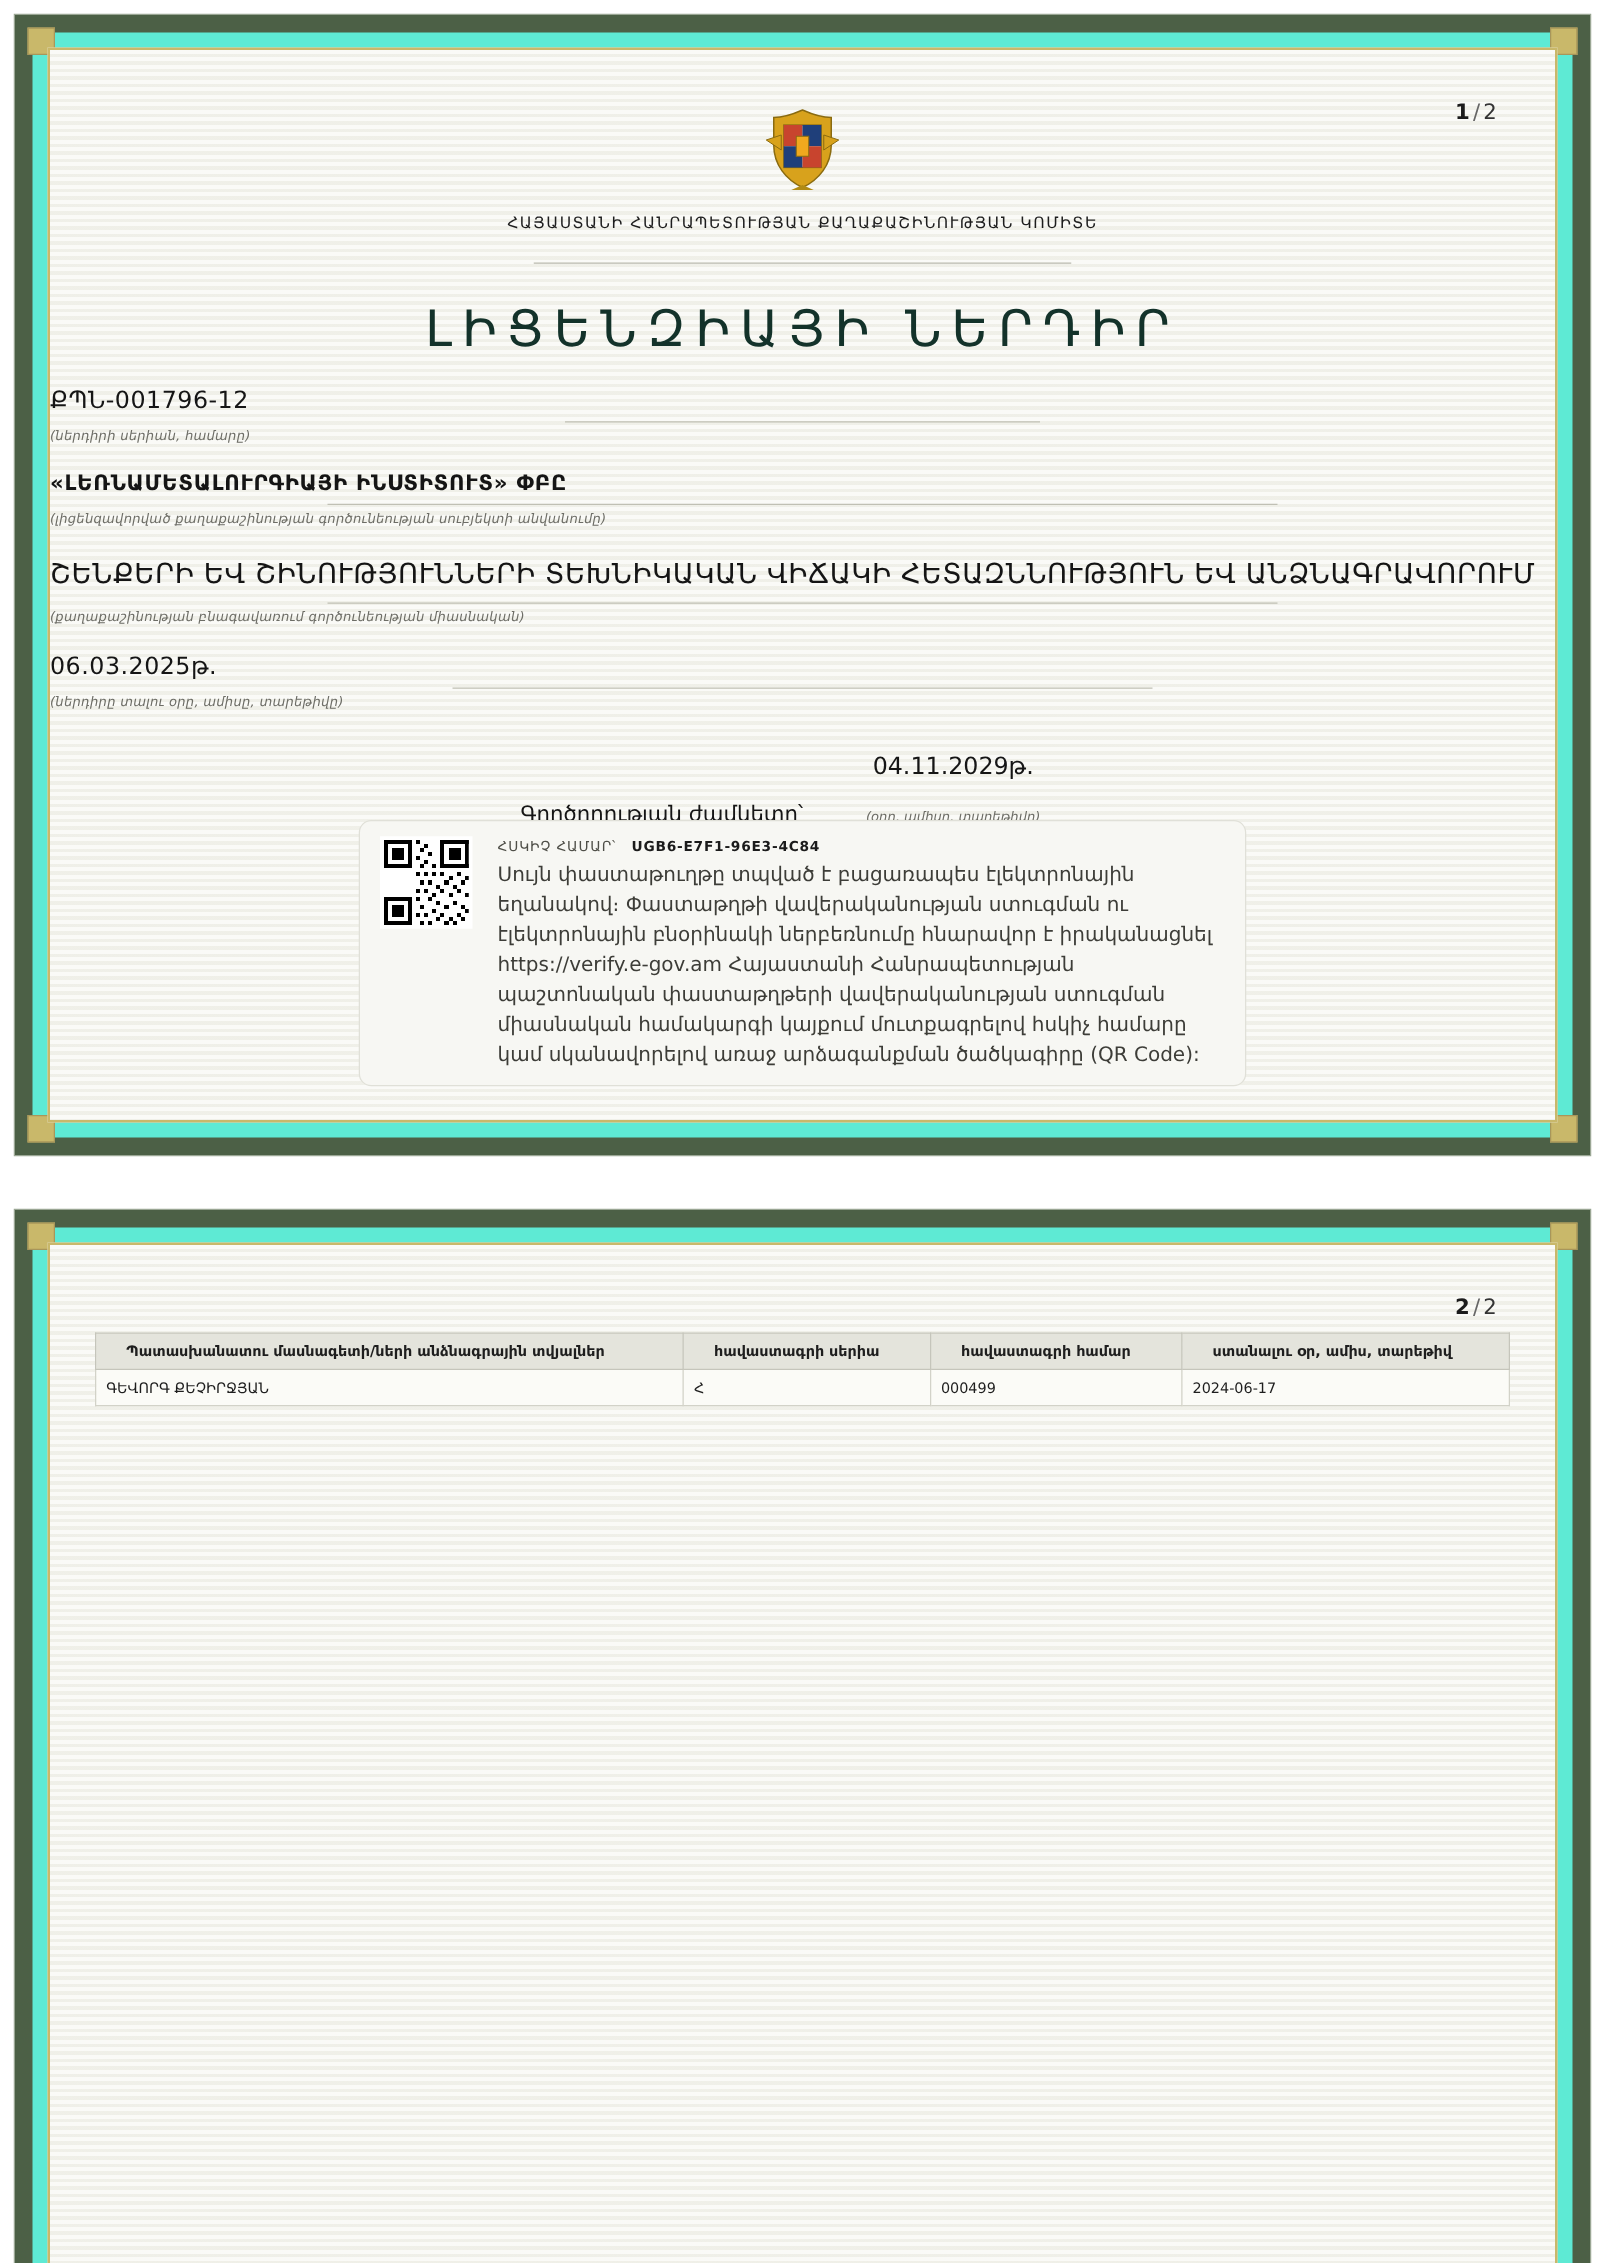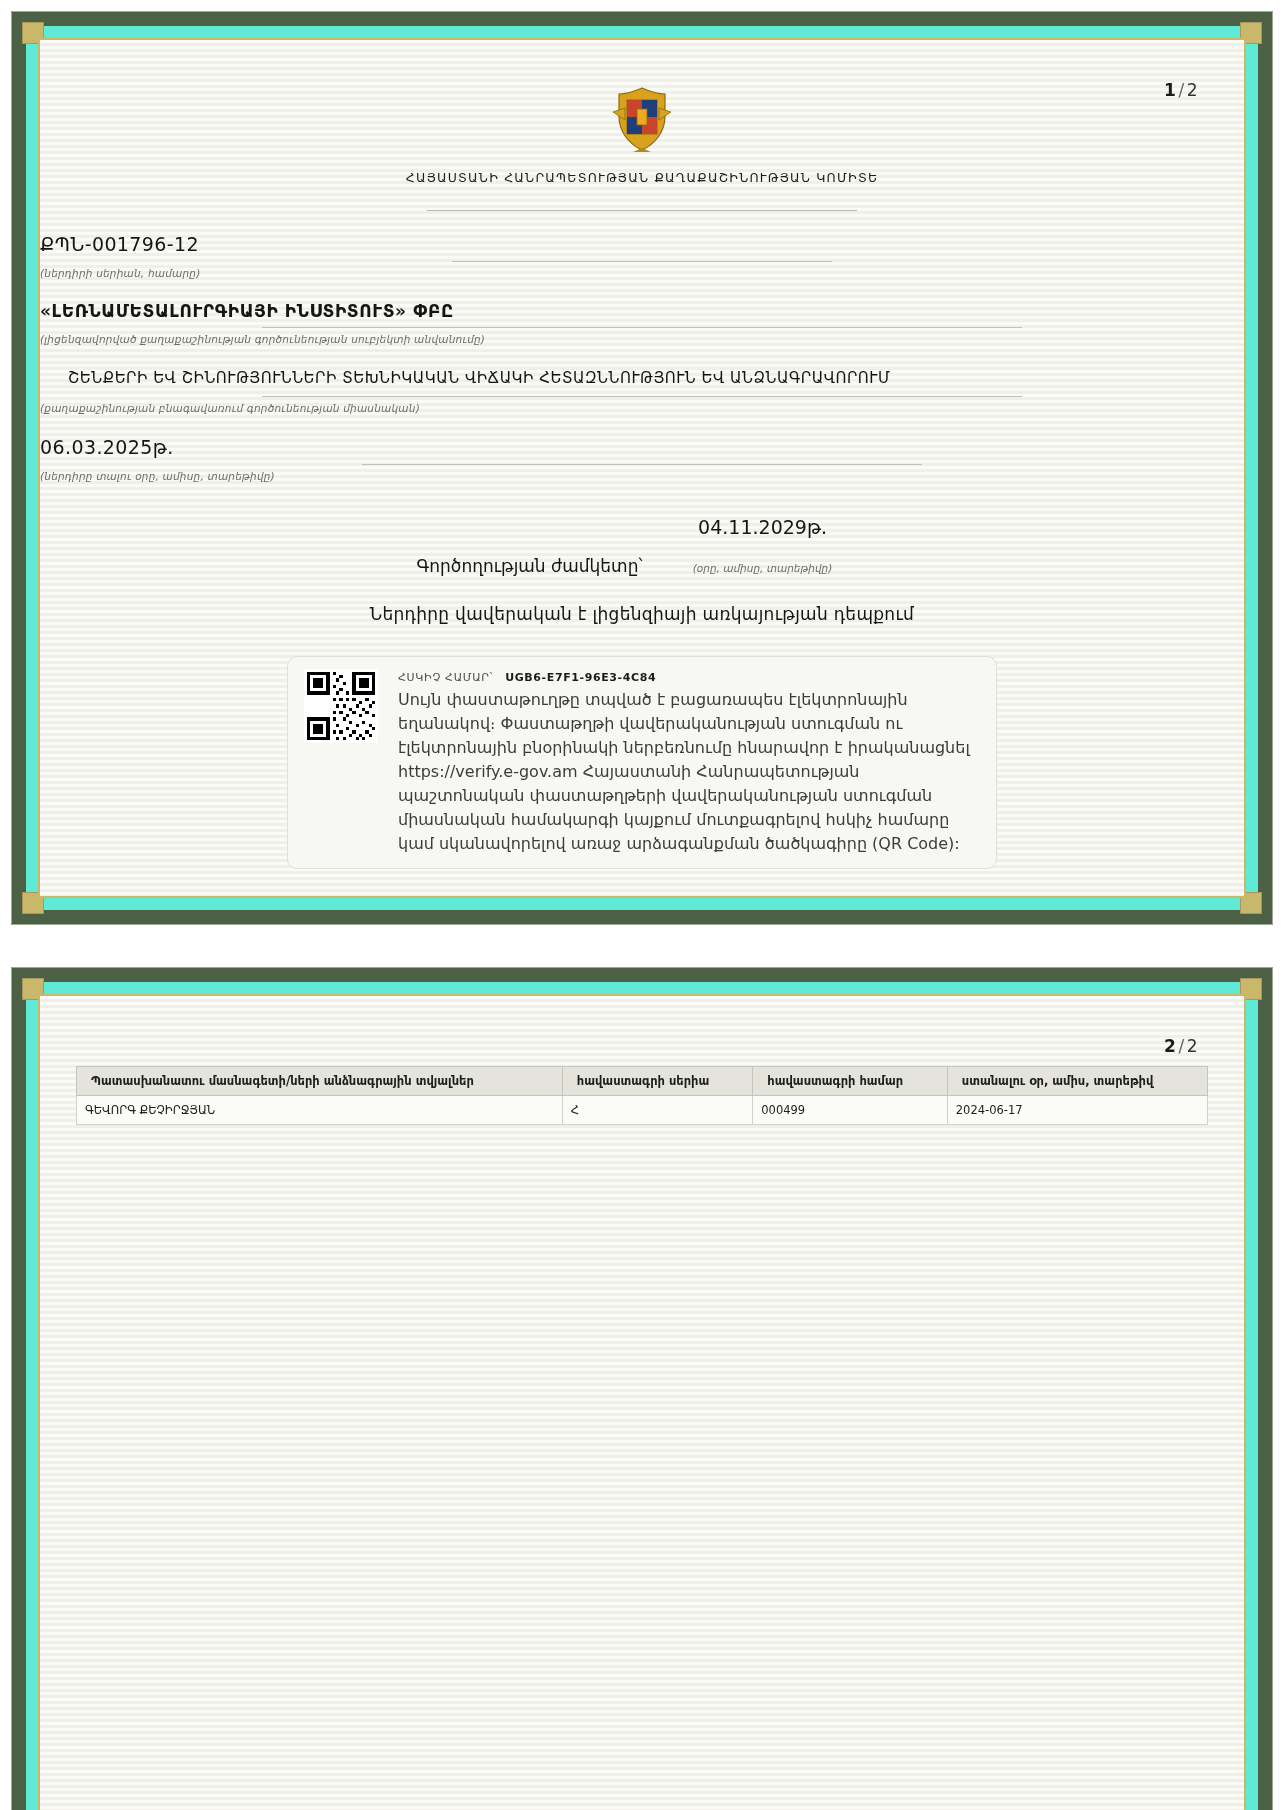--- a/index.html
+++ b/index.html
@@ -111,24 +111,23 @@
     letter-spacing: .4px;
     padding-bottom: 6px;
     display: block;
   }
   .field .value.big {
     font-size: 17px;
     font-weight: 600;
     letter-spacing: .6px;
   }
   .field .value.subject {
-    font-size: 15px;
+    font-size: 22px;
     letter-spacing: .5px;
     line-height: 1.5;
-    padding-left: 28px;
   }
   .field .underline {
     width: 760px;
     margin: 0 auto;
     border-bottom: 1px solid #c0c0b4;
   }
   .field .underline.short { width: 380px; }
   .field .underline.mid { width: 560px; }
   .field .caption {
     font-size: 10.5px;
@@ -228,21 +227,21 @@
   }
   table.persons {
     width: 100%;
     border-collapse: collapse;
     font-size: 11.5px;
   }
   table.persons th {
     background: #e4e4dc;
     border: 1px solid #c5c5bb;
     text-align: left;
-    padding: 7px 14px;
+    padding: 7px 24px;
     font-weight: 700;
     color: #1e1e1e;
     font-size: 11.5px;
   }
   table.persons td {
     border: 1px solid #d2d2c8;
     padding: 7px 8px;
     color: #1e1e1e;
     background: #fbfbf7;
     font-size: 11.5px;
@@ -280,20 +279,21 @@
               <path d="M60 26 L48 22 L48 34 Z" fill="#d8a21c" stroke="#8a6b10" stroke-width=".8"></path>
               <path d="M31 62 L22 66 L40 66 Z" fill="#b08a14"></path>
             </g>
           </svg>
         </span>
       </div>
 
       <div class="authority">ՀԱՅԱՍՏԱՆԻ ՀԱՆՐԱՊԵՏՈՒԹՅԱՆ ՔԱՂԱՔԱՇԻՆՈՒԹՅԱՆ ԿՈՄԻՏԵ</div>
       <div class="rule-wide"></div>
 
+      <div class="doc-title">ԼԻՑԵՆԶԻԱՅԻ ՆԵՐԴԻՐ</div>
 
       <div class="field">
         <span class="value">ՔՊՆ-001796-12</span>
         <div class="underline short"></div>
         <div class="caption">(ներդիրի սերիան, համարը)</div>
       </div>
 
       <div class="field">
         <span class="value big">«ԼԵՌՆԱՄԵՏԱԼՈՒՐԳԻԱՅԻ ԻՆՍՏԻՏՈՒՏ» ՓԲԸ</span>
         <div class="underline"></div>

